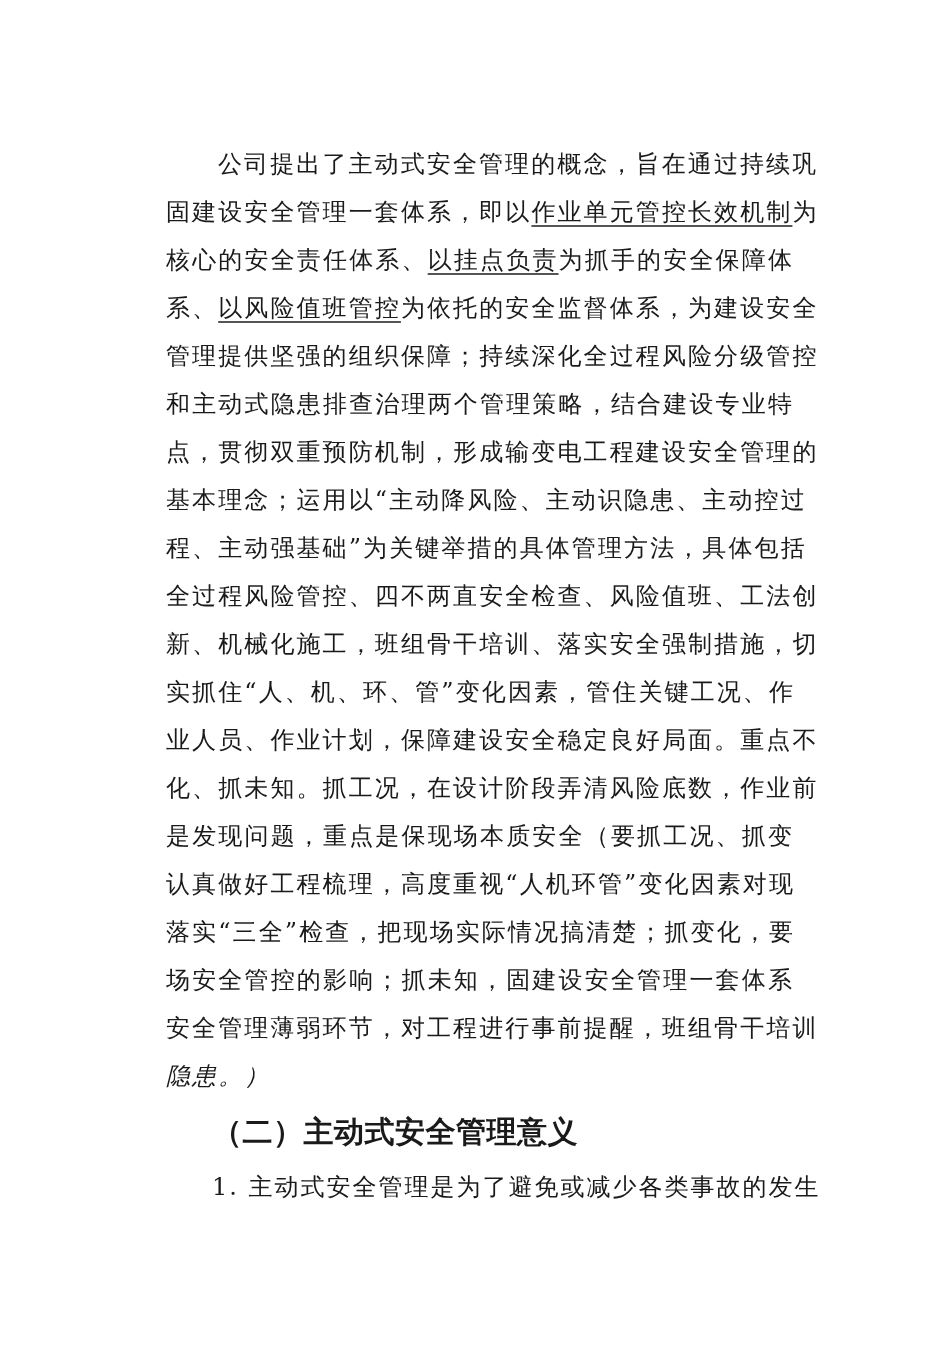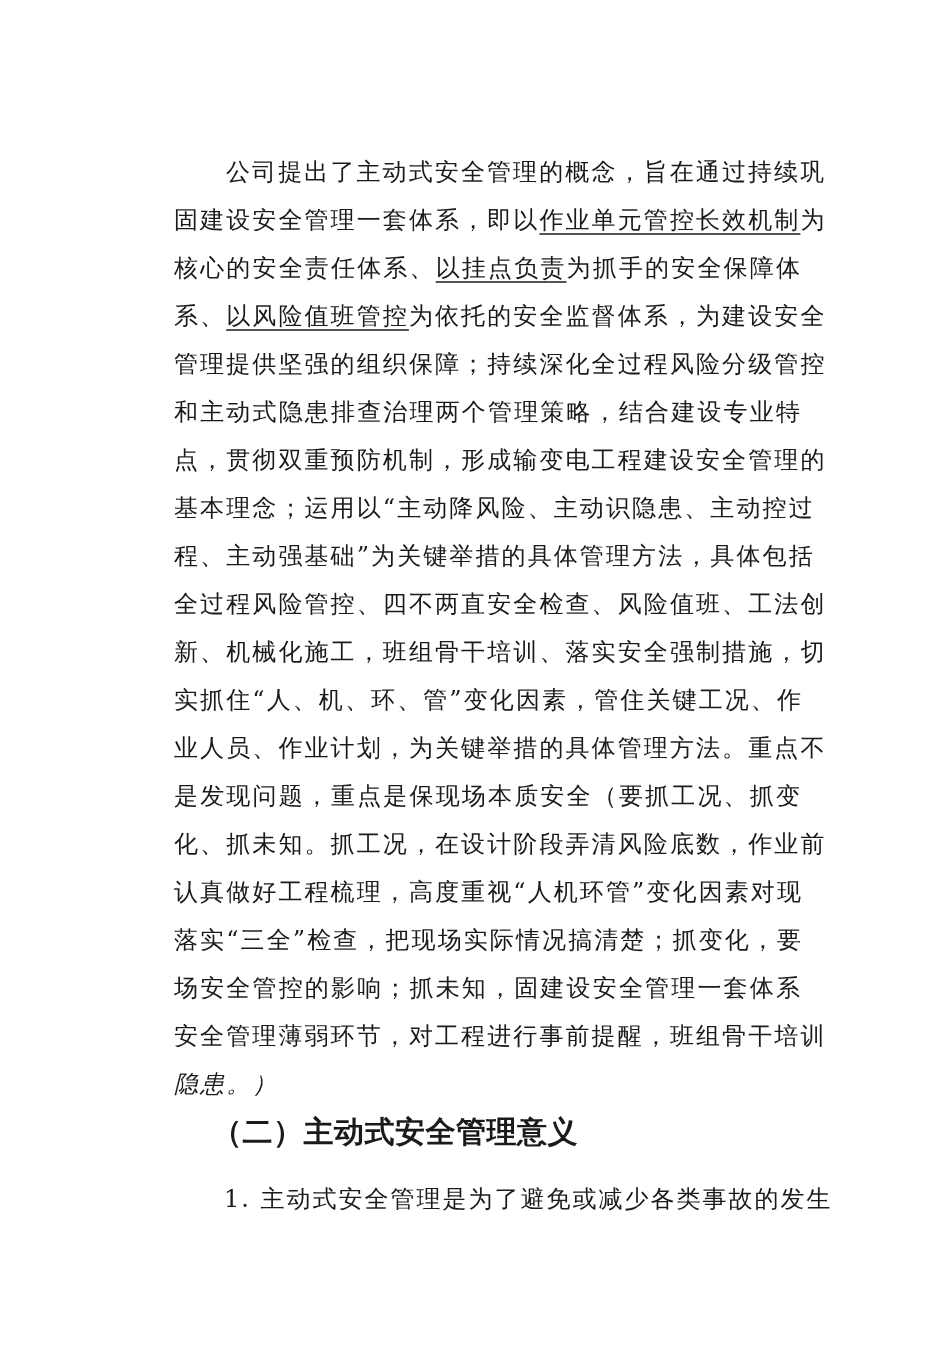--- a/index.html
+++ b/index.html
@@ -23,21 +23,21 @@
   }
   .para {
     position: absolute;
     left: 0;
     width: 628px;
     font-size: 24px;
     line-height: 48px;
     letter-spacing: 2.1px;
     text-align: justify;
     text-align-last: justify;
-    margin: 12px;
+    margin: 4px;
   }
   .line {
     display: block;
     height: 48px;
     white-space: nowrap;
     text-align: justify;
     text-align-last: justify;
   }
   .line.last {
     text-align-last: left;
@@ -65,43 +65,43 @@
     white-space: nowrap;
   }
   .item {
     position: absolute;
     left: 50px;
     top: 1163px;
     font-size: 24px;
     line-height: 48px;
     letter-spacing: 2px;
     white-space: nowrap;
-    margin: 12px;
+    margin: 0;
   }
 </style>
 </head>
 <body>
 
 <div class="page">
   <div class="para" id="para1" style="top:136px;">
       <span class="line indent"><span>公司提出了主动式安全管理的概念，旨在通过持续巩</span></span>
       <span class="line"><span>固建设安全管理一套体系，即以</span><span class="ul">作业单元管控长效机制</span><span>为</span></span>
       <span class="line"><span>核心的安全责任体系、</span><span class="ul">以挂点负责</span><span>为抓手的安全保障体</span></span>
       <span class="line"><span>系、</span><span class="ul">以风险值班管控</span><span>为依托的安全监督体系，为建设安全</span></span>
       <span class="line"><span>管理提供坚强的组织保障；持续深化全过程风险分级管控</span></span>
       <span class="line"><span>和主动式隐患排查治理两个管理策略，结合建设专业特</span></span>
       <span class="line"><span>点，贯彻双重预防机制，形成输变电工程建设安全管理的</span></span>
       <span class="line"><span>基本理念；运用以“主动降风险、主动识隐患、主动控过</span></span>
       <span class="line"><span>程、主动强基础”为关键举措的具体管理方法，具体包括</span></span>
       <span class="line"><span>全过程风险管控、四不两直安全检查、风险值班、工法创</span></span>
       <span class="line"><span>新、机械化施工，班组骨干培训、落实安全强制措施，切</span></span>
       <span class="line"><span>实抓住“人、机、环、管”变化因素，管住关键工况、作</span></span>
-      <span class="line"><span>业人员、作业计划，为关键举措的具体管理方法。重点不</span></span>
+      <span class="line"><span>业人员、作业计划，保障建设安全稳定良好局面。重点不</span></span>
+      <span class="line"><span>化、抓未知。抓工况，在设计阶段弄清风险底数，作业前</span></span>
       <span class="line"><span>是发现问题，重点是保现场本质安全（要抓工况、抓变</span></span>
-      <span class="line"><span>化、抓未知。抓工况，在设计阶段弄清风险底数，作业前</span></span>
       <span class="line"><span>认真做好工程梳理，高度重视“人机环管”变化因素对现</span></span>
       <span class="line"><span>落实“三全”检查，把现场实际情况搞清楚；抓变化，要</span></span>
       <span class="line"><span>场安全管控的影响；抓未知，固建设安全管理一套体系</span></span>
       <span class="line"><span>安全管理薄弱环节，对工程进行事前提醒，班组骨干培训</span></span>
       <span class="line last"><span>隐患。）</span></span>
     </div>
 
   <h3 class="heading">（二）主动式安全管理意义</h3>
 
   <p class="item">1. 主动式安全管理是为了避免或减少各类事故的发生</p>

